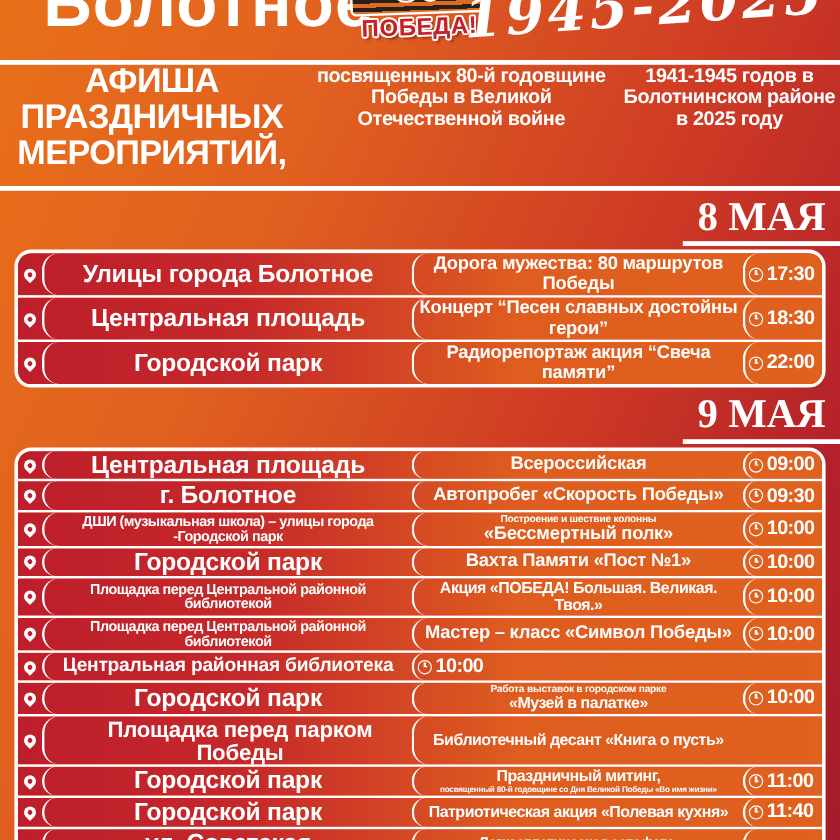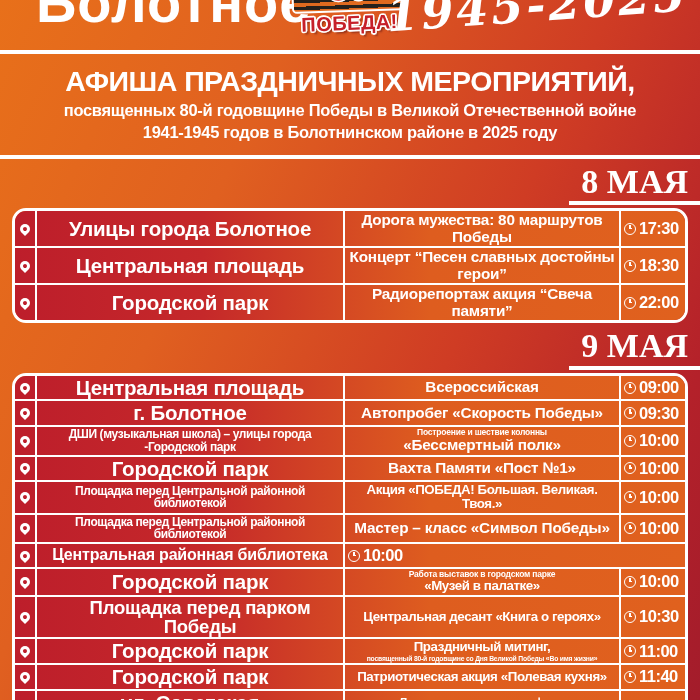--- a/index.html
+++ b/index.html
@@ -30,38 +30,38 @@
     margin-top:1px;font-size:20px;font-weight:900;color:#c6202a;letter-spacing:0.5px;line-height:1.05;
     text-shadow:-1.6px 0 #fff,1.6px 0 #fff,0 -1.6px #fff,0 1.6px #fff,-1.2px -1.2px #fff,1.2px 1.2px #fff,-1.2px 1.2px #fff,1.2px -1.2px #fff,2.5px 3px 2px rgba(90,15,15,.55);
   }
   .years{
     position:absolute;right:12px;top:-22px;white-space:nowrap;
     font-family:"DejaVu Serif","Liberation Serif",serif;font-style:italic;font-weight:700;
     font-size:46px;letter-spacing:3px;color:#fff;transform:rotate(-4deg);
   }
   .hr{height:4px;background:#fff;}
   
-  .banner{height:101px;display:flex;flex-direction:column;justify-content:center;text-align:center;gap:4px;}
+  .banner{height:101px;display:flex;flex-direction:row;justify-content:center;text-align:center;gap:4px;}
   .banner .title{font-size:28.5px;font-weight:800;letter-spacing:-0.5px;line-height:1.05;}
   .banner .sub{font-size:16.5px;font-weight:700;letter-spacing:-0.3px;line-height:1.1;}
   
   .date-h{text-align:right;margin:4px 0 3px;font-size:34px;font-weight:900;line-height:1.1;font-family:Liberation Serif, serif;}
   .date-h .u{display:inline-block;border-bottom:4px solid #fff;padding:0 12px 1px;}
   
   .tbl{
     margin:0 12px;border:3px solid #fff;border-radius:14px;overflow:hidden;
   }
   .row{
     display:grid;grid-template-columns:20px 308px 276px 1fr;
     background:linear-gradient(90deg,#bd1e2b 0%,#c5282a 28%,#de5d1f 62%,#e0611e 100%);
   }
   .row + .row{border-top:2.5px solid #fff;}
   .cell{
     display:flex;align-items:center;justify-content:center;text-align:center;
-    padding:1px 4px;min-height:23px;box-sizing:border-box;letter-spacing:-0.2px;
+    padding:1px 4px;min-height:23px;box-sizing:border-box;letter-spacing:-0.2px;border-radius:14px;
   }
   .cell + .cell{border-left:2.5px solid #fff;}
   .t8 .cell{min-height:25px;}
   .place{font-weight:700;line-height:1.05;}
   .ev{flex-direction:column;line-height:1.08;font-weight:700;}
   .time-c{justify-content:flex-start;gap:3px;font-weight:700;font-size:16.5px;letter-spacing:-0.5px;padding-left:3px;white-space:nowrap;}
   .p-xl{font-size:20.5px;}
   .p-lg{font-size:18.5px;padding-left:24px;}
   .p-md{font-size:16px;}
   .p-sm{font-size:12px;letter-spacing:-0.4px;}
@@ -262,25 +262,21 @@
           <span>10:00</span>
         </div>
     </div>
 
     <div class="row">
       <div class="cell">
           <span class="pin"></span>
         </div>
       <div class="cell place p-lg">Площадка перед парком Победы</div>
       <div class="cell ev">
-          <span class="e-md">Центральная десант «Книга о героях»</span>
-        </div>
-      <div class="cell time-c">
-          <span class="clock"></span>
-          <span>10:30</span>
+          <span class="e-md">Библиотечный десант «Книга о пусть»</span>
         </div>
     </div>
 
     <div class="row">
       <div class="cell">
           <span class="pin"></span>
         </div>
       <div class="cell place p-xl">Городской парк</div>
       <div class="cell ev">
         <span class="e-md">Праздничный митинг,</span>

